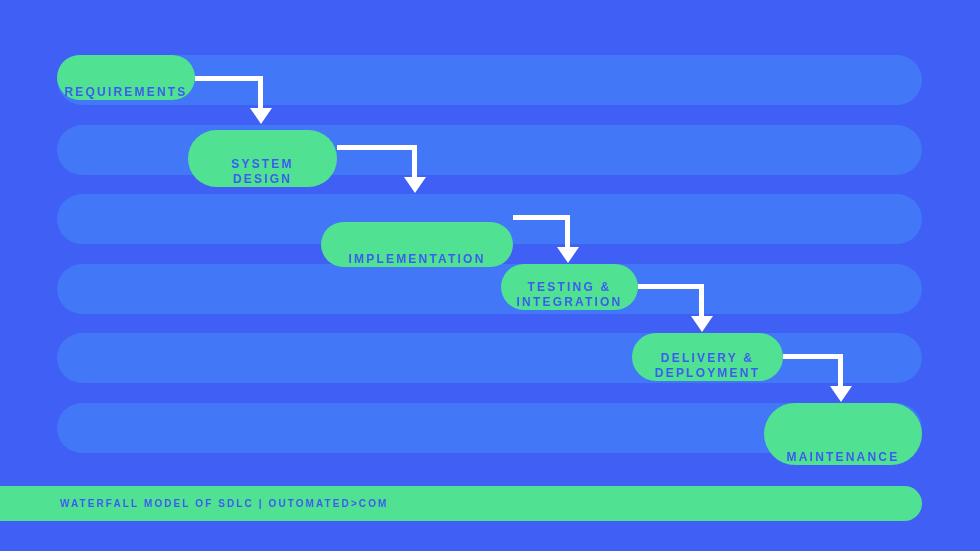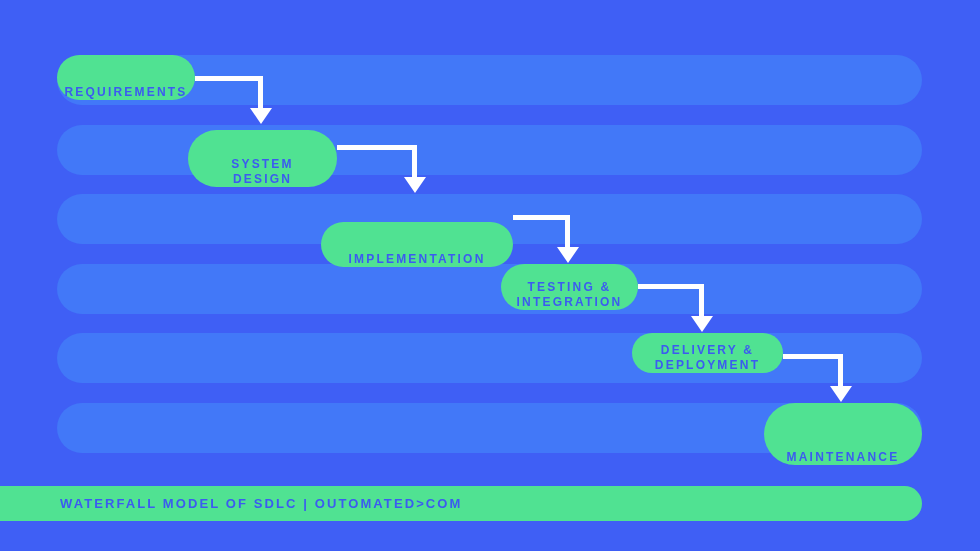--- a/index.html
+++ b/index.html
@@ -78,21 +78,21 @@
     background: #50E292;
     border-top-right-radius: 18px;
     border-bottom-right-radius: 18px;
     display: flex;
     align-items: center;
   }
   #footer-text {
     margin-left: 60px;
     color: #3C5BF0;
     font-weight: bold;
-    font-size: 13px;
+    font-size: 10px;
     letter-spacing: 2.1px;
     text-transform: uppercase;
     white-space: nowrap;
   }
 </style>
 </head>
 <body>
 
 <div id="stage">
 
@@ -131,21 +131,21 @@
         <span class="pill-label">SYSTEM
 DESIGN</span>
       </div>
       <div class="pill" style="left: 321px; top: 194px; width: 192px; height: 45px; margin-top: 28px;">
         <span class="pill-label">IMPLEMENTATION</span>
       </div>
       <div class="pill" style="left: 501px; top: 264px; width: 137px; height: 46px;">
         <span class="pill-label">TESTING &amp;
 INTEGRATION</span>
       </div>
-      <div class="pill" style="left: 632px; top: 333px; width: 151px; height: 40px;">
+      <div class="pill" style="left: 632px; top: 333px; width: 151px; height: 48px;">
         <span class="pill-label">DELIVERY &amp;
 DEPLOYMENT</span>
       </div>
       <div class="pill" style="left: 764px; top: 403px; width: 158px; height: 62px;">
         <span class="pill-label">MAINTENANCE</span>
       </div>
     </div>
 
   <div id="footer-band">
     <span id="footer-text">WATERFALL MODEL OF SDLC | OUTOMATED&gt;COM</span>

